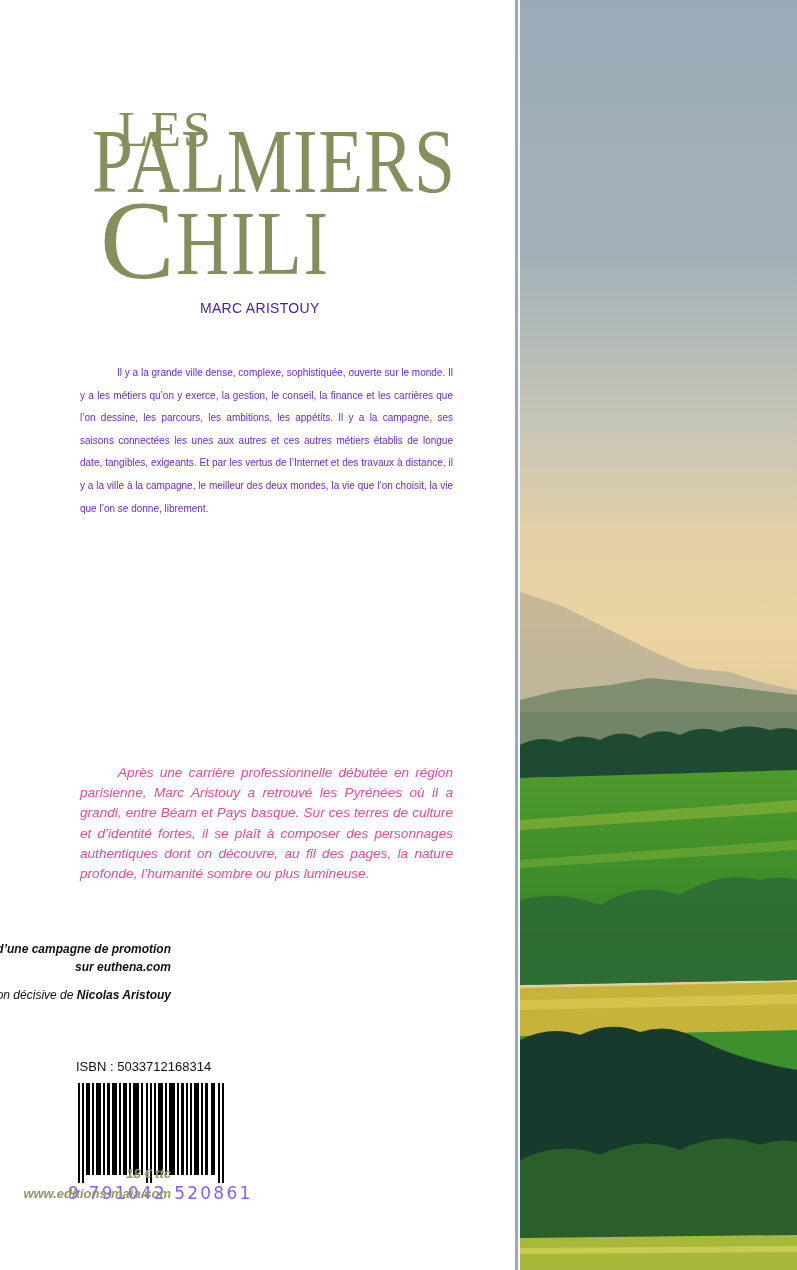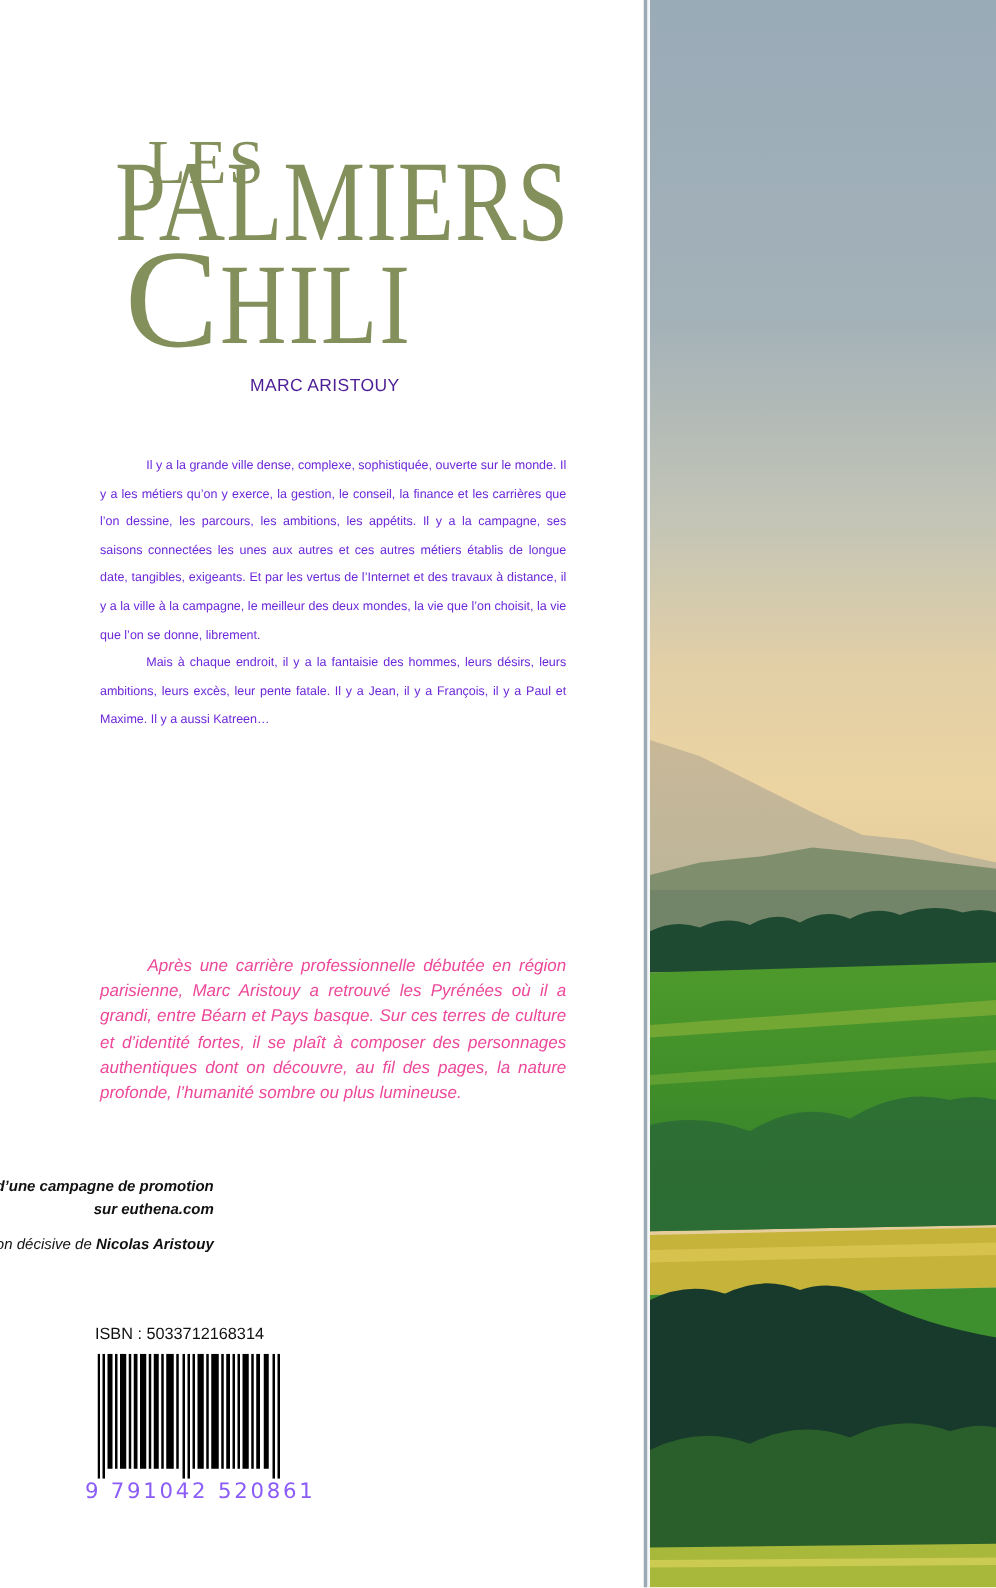--- a/index.html
+++ b/index.html
@@ -38,21 +38,20 @@
 
   <div class="title t-les">LES</div>
   <div class="title t-palmiers">PALMIERS</div>
   <div class="title t-big-c">C</div>
   <div class="title t-hili">HILI</div>
 
   <div class="author">MARC ARISTOUY</div>
 
   <div class="blurb">
     <p>Il y a la grande ville dense, complexe, sophistiquée, ouverte sur le monde. Il y a les métiers qu’on y exerce, la gestion, le conseil, la finance et les carrières que l’on dessine, les parcours, les ambitions, les appétits. Il y a la campagne, ses saisons connectées les unes aux autres et ces autres métiers établis de longue date, tangibles, exigeants. Et par les vertus de l’Internet et des travaux à distance, il y a la ville à la campagne, le meilleur des deux mondes, la vie que l’on choisit, la vie que l’on se donne, librement.</p>
-    <p>Mais à chaque endroit, il y a la fantaisie des hommes, leurs désirs, leurs ambitions, leurs excès, leur pente fatale. Il y a Jean, il y a François, il y a Paul et Maxime. Il y a aussi Katreen…</p>
   </div>
 
   <div class="bio">
     <p>Après une carrière professionnelle débutée en région parisienne, Marc Aristouy a retrouvé les Pyrénées où il a grandi, entre Béarn et Pays basque. Sur ces terres de culture et d’identité fortes, il se plaît à composer des personnages authentiques dont on découvre, au fil des pages, la nature profonde, l’humanité sombre ou plus lumineuse.</p>
   </div>
 
   <div class="promo">
     <p class="b">Ce livre a bénéficié d’une campagne de promotion</p>
     <p class="b">sur euthena.com</p>
     <p class="gap"><span>Avec la participation décisive de </span><span class="b">Nicolas Aristouy</span></p>
@@ -88,20 +87,24 @@
       <rect x="116" y="0" width="5" height="92"></rect>
       <rect x="123" y="0" width="2" height="92"></rect>
       <rect x="127" y="0" width="3" height="92"></rect>
       <rect x="133" y="0" width="4" height="92"></rect>
       <rect x="140" y="0" width="2" height="100"></rect>
       <rect x="144" y="0" width="2" height="100"></rect>
     </g>
   </svg>
   <div class="barcode-digits">9 791042 520861</div>
 
+  <div class="price">
+    <p>18 € ttc</p>
+    <p>www.editions-maia.com</p>
+  </div>
 </div>
 
 <div class="spine-strip"></div>
 <div class="spine-line"></div>
 
 <div class="photo">
   <svg width="277" height="1270" viewBox="0 0 277 1270">
     <defs>
       <linearGradient id="mtn" x1="0" y1="0" x2="0" y2="1">
         <stop offset="0" stop-color="#c8b898"></stop>

